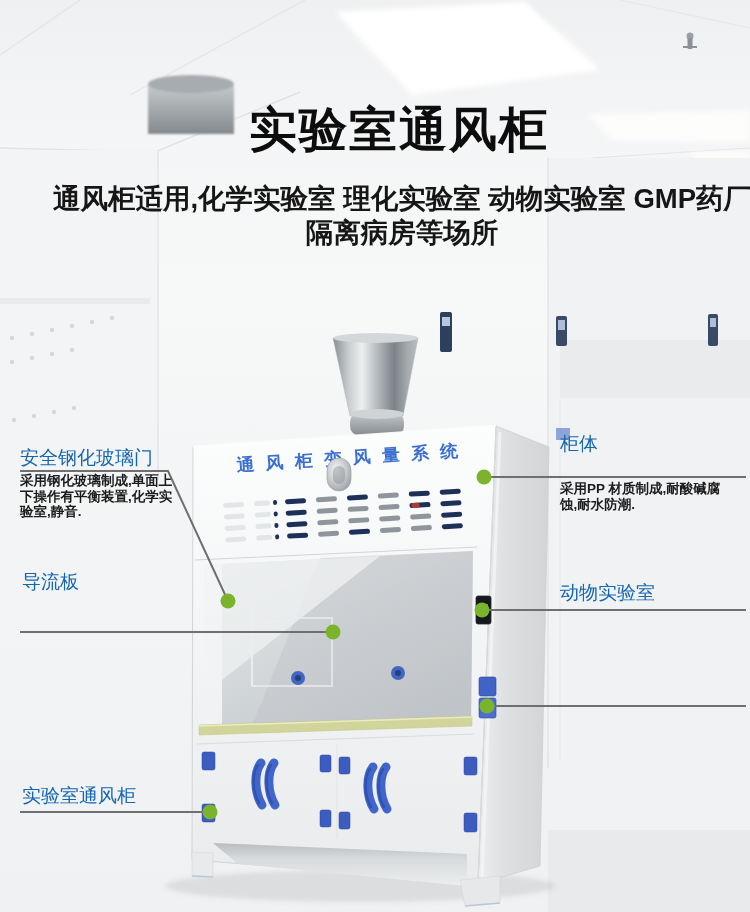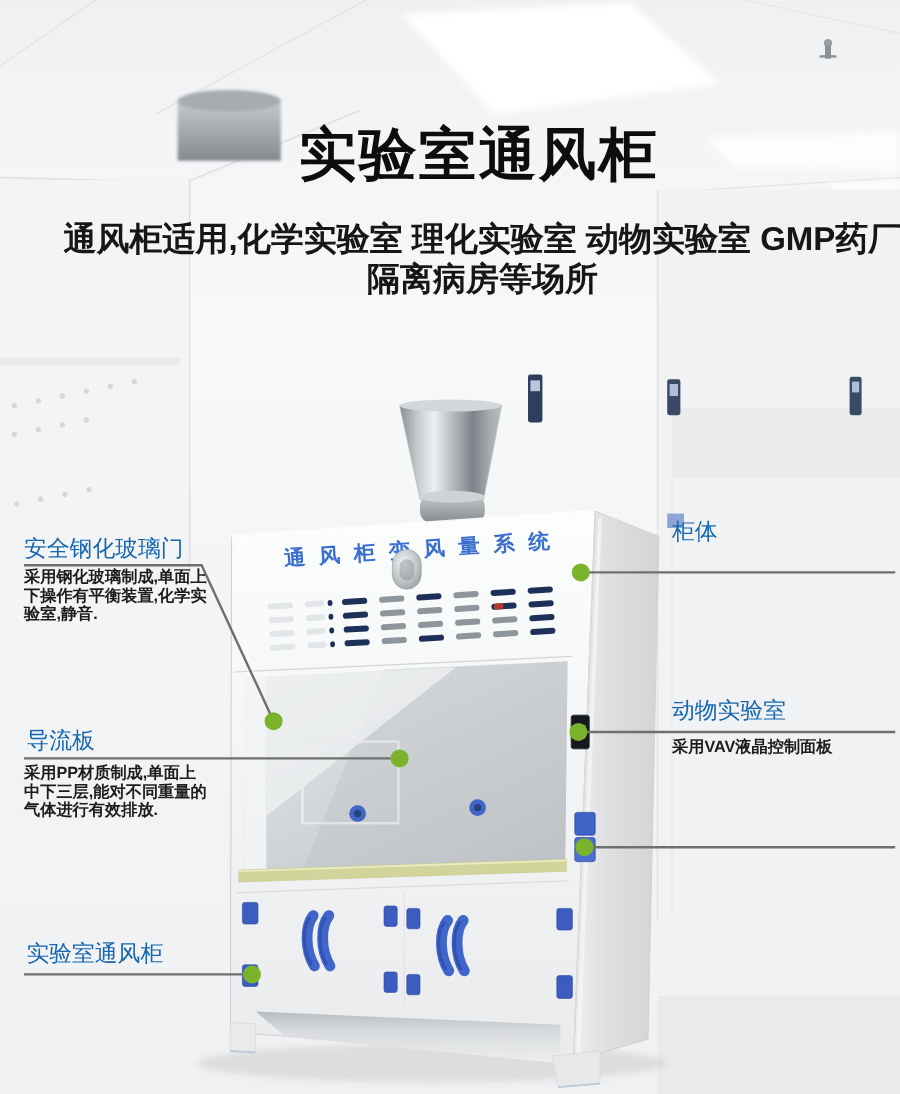--- a/index.html
+++ b/index.html
@@ -297,24 +297,23 @@
       <circle cx="487" cy="706" r="7.5"></circle>
     </g>
   </svg>
 
   <div class="txt title">实验室通风柜</div>
   <div class="txt para p1">通风柜适用,化学实验室 理化实验室 动物实验室 GMP药厂 隔离病房等场所</div>
 
   <div class="c-title" style="left:20px;top:449px;width:170px">安全钢化玻璃门</div>
   <div class="c-desc" style="left:20px;top:473px;width:155px">采用钢化玻璃制成,单面上下操作有平衡装置,化学实验室,静音.</div>
 
-  <div class="c-title" style="left:22px;top:609px;width:140px">导流板</div>
-  <div class="c-desc" style="left:20px;top:636px;width:155px">采用PP材质制成,单面上中下三层,能对不同重量的气体进行有效排放.</div>
+  <div class="c-title" style="left:22px;top:573px;width:140px">导流板</div>
 
   <div class="c-title" style="left:22px;top:787px;width:170px">实验室通风柜</div>
 
   <div class="c-title" style="left:560px;top:435px;width:130px">柜体</div>
+  <div class="c-desc" style="left:560px;top:481px;width:175px">采用PP 材质制成,耐酸碱腐蚀,耐水防潮.</div>
 
   <div class="c-title" style="left:560px;top:584px;width:170px">动物实验室</div>
-  <div class="c-desc" style="left:560px;top:615px;width:185px">采用VAV液晶控制面板</div>
 
 
 </div>
 
 </body></html>

